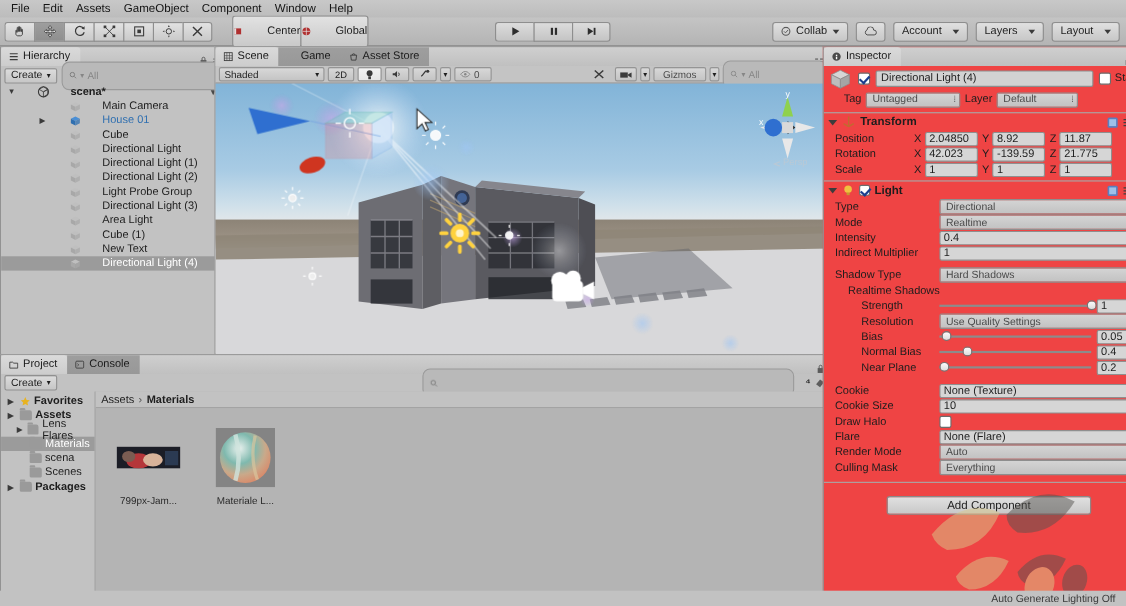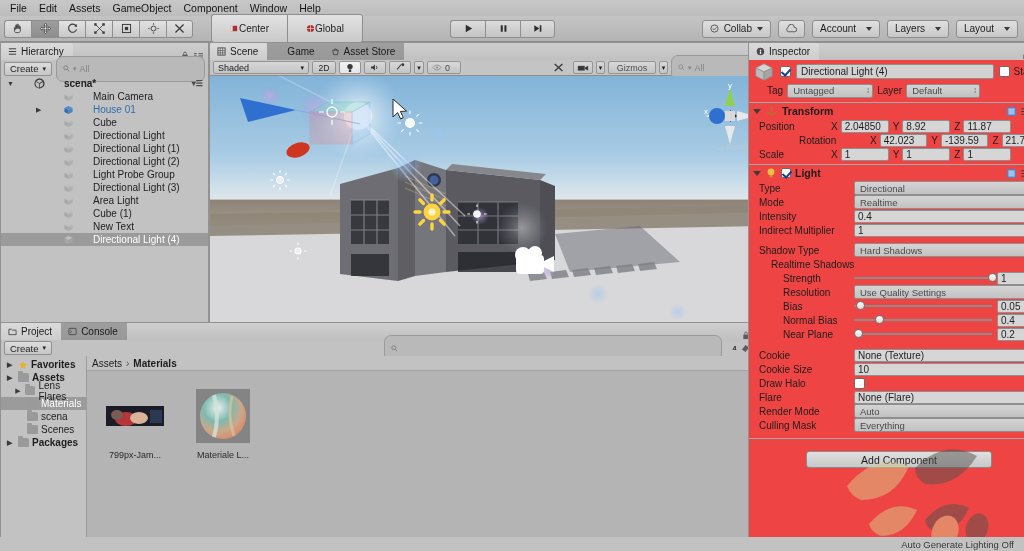--- a/index.html
+++ b/index.html
@@ -23,22 +23,22 @@
     background:linear-gradient(#c4c4c4,#b4b4b4); border-bottom:1px solid #8d8d8d;
     display:flex; align-items:center; }
   .tgroup { display:flex; margin-left:4px; }
   .tbtn { width:27px; height:18px; background:linear-gradient(#e2e2e2,#c9c9c9);
      border:1px solid #8e8e8e; border-right:none; display:flex; align-items:center; justify-content:center; }
   .tgroup .tbtn:first-child { border-radius:3px 0 0 3px; }
   .tgroup .tbtn:last-child { border-radius:0 3px 3px 0; border-right:1px solid #8e8e8e; }
   .tbtn.on { background:linear-gradient(#9d9d9d,#8f8f8f); }
   .tbtn svg { display:block; }
   .pivot { display:flex; margin-left:18px; }
-  .pbtn { height:29px; padding:0 18px; background:linear-gradient(#e2e2e2,#c9c9c9);
-    border:1px solid #8e8e8e; display:flex; align-items:center; gap:0; font-size:10px; }
+  .pbtn { height:29px; padding:0 0; background:linear-gradient(#e2e2e2,#c9c9c9);
+    border:1px solid #8e8e8e; display:flex; align-items:center; gap:22px; font-size:10px; }
   .pbtn:first-child { border-radius:3px 0 0 3px; border-right:none; }
   .pbtn:last-child { border-radius:0 3px 3px 0; }
   .play { position:absolute; left:450px; display:flex; }
   .pl { width:35px; height:18px; background:linear-gradient(#dcdcdc,#c4c4c4);
     border:1px solid #8e8e8e; border-right:none; display:flex; align-items:center; justify-content:center; }
   .play .pl:first-child { border-radius:3px 0 0 3px; }
   .play .pl:last-child { border-radius:0 3px 3px 0; border-right:1px solid #8e8e8e; }
   .rightbar { position:absolute; right:6px; display:flex; align-items:center; gap:7px; }
   .rb { height:18px; padding:0 7px; background:linear-gradient(#e0e0e0,#c7c7c7);
     border:1px solid #8e8e8e; border-radius:3px; display:flex; align-items:center; gap:5px; font-size:10px; }
@@ -60,21 +60,21 @@
   .srch { flex:1; height:13px; background:#b9b9b9; border:1px solid #9a9a9a; border-radius:7px;
     display:flex; align-items:center; padding:12px 6px; font-size:9px; color:#868686; gap:3px; }
   .htree { background:#c2c2c2; height:246px; overflow:hidden; }
   .hrow { height:13px; display:flex; align-items:center; font-size:10px; padding-left:6px; gap:19px; }
   .hrow.sel { background:#9b9b9b; color:#fff; }
   .hrow.root { font-weight:bold; }
   .arrow { width:8px; font-size:7px; color:#3a3a3a; }
   .cubeico { width:11px; height:10px; }
 
   
-  #scene { left:209px; top:42px; width:561px; height:280px; }
+  #scene { left:195px; top:42px; width:561px; height:280px; }
   .scenebar { height:17px; background:linear-gradient(#cfcfcf,#c0c0c0); display:flex; align-items:flex-end; }
   .sctools { height:16px; background:#c4c4c4; display:flex; align-items:center; gap:3px; padding:0 3px; border-bottom:1px solid #8d8d8d; }
   .dd { height:13px; background:linear-gradient(#d8d8d8,#c4c4c4); border:1px solid #959595;
      border-radius:2px; display:flex; align-items:center; padding:0 4px; font-size:9px; gap:20px; }
   .sgl { width:22px; height:13px; background:linear-gradient(#d8d8d8,#c4c4c4);
      border:1px solid #959595; border-radius:2px; display:flex; align-items:center; justify-content:center; }
   .sgl.on { background:linear-gradient(#f2f2f2,#e6e6e6); }
   .viewport { position:relative; height:246px; overflow:hidden;
      background:linear-gradient(#82b4d8 0%, #a8cbe4 32%, #cfe0ea 45%, #dfe6ea 50%, #8d8477 50.5%, #9b9184 57%, #cdcdcd 62%, #dcdcdc 100%); }
 
@@ -890,21 +890,21 @@
             <span class="axis" style="margin-left:4px;">Y</span>
             <div class="field" style="width:48px;">
               <span>8.92</span>
             </div>
             <span class="axis" style="margin-left:4px;">Z</span>
             <div class="field" style="width:48px;">
               <span>11.87</span>
             </div>
           </div>
           <div class="prow">
-            <span class="pname" style="width:72px;margin-left:40px;">Rotation</span>
+            <span class="pname" style="width:72px;">Rotation</span>
             <span class="axis">X</span>
             <div class="field" style="width:48px;">
               <span>42.023</span>
             </div>
             <span class="axis" style="margin-left:4px;">Y</span>
             <div class="field" style="width:48px;">
               <span>-139.59</span>
             </div>
             <span class="axis" style="margin-left:4px;">Z</span>
             <div class="field" style="width:48px;">

